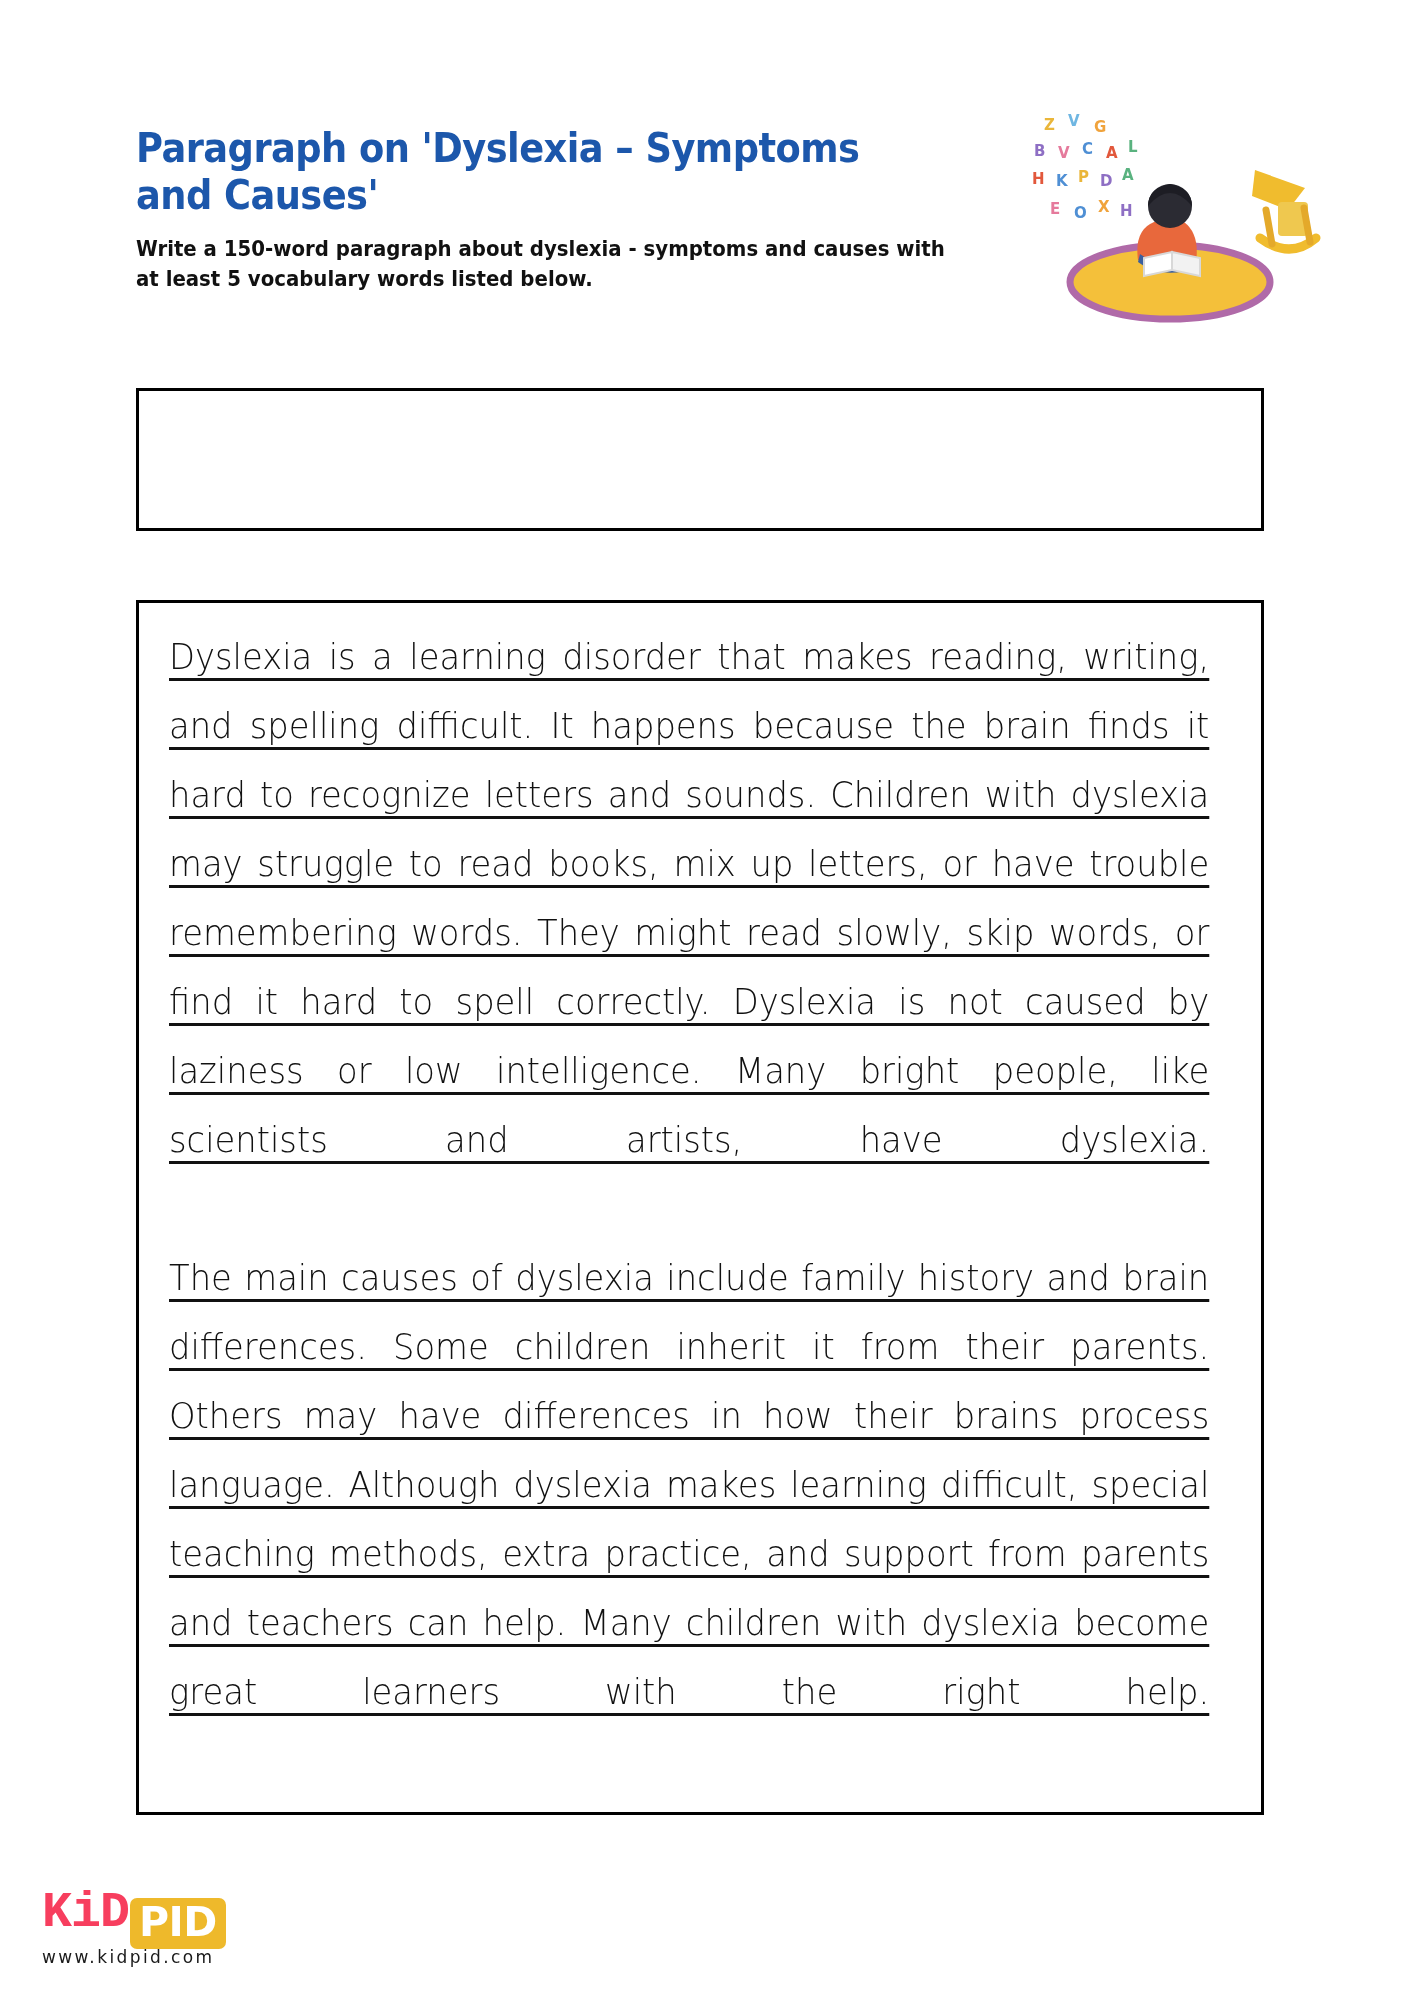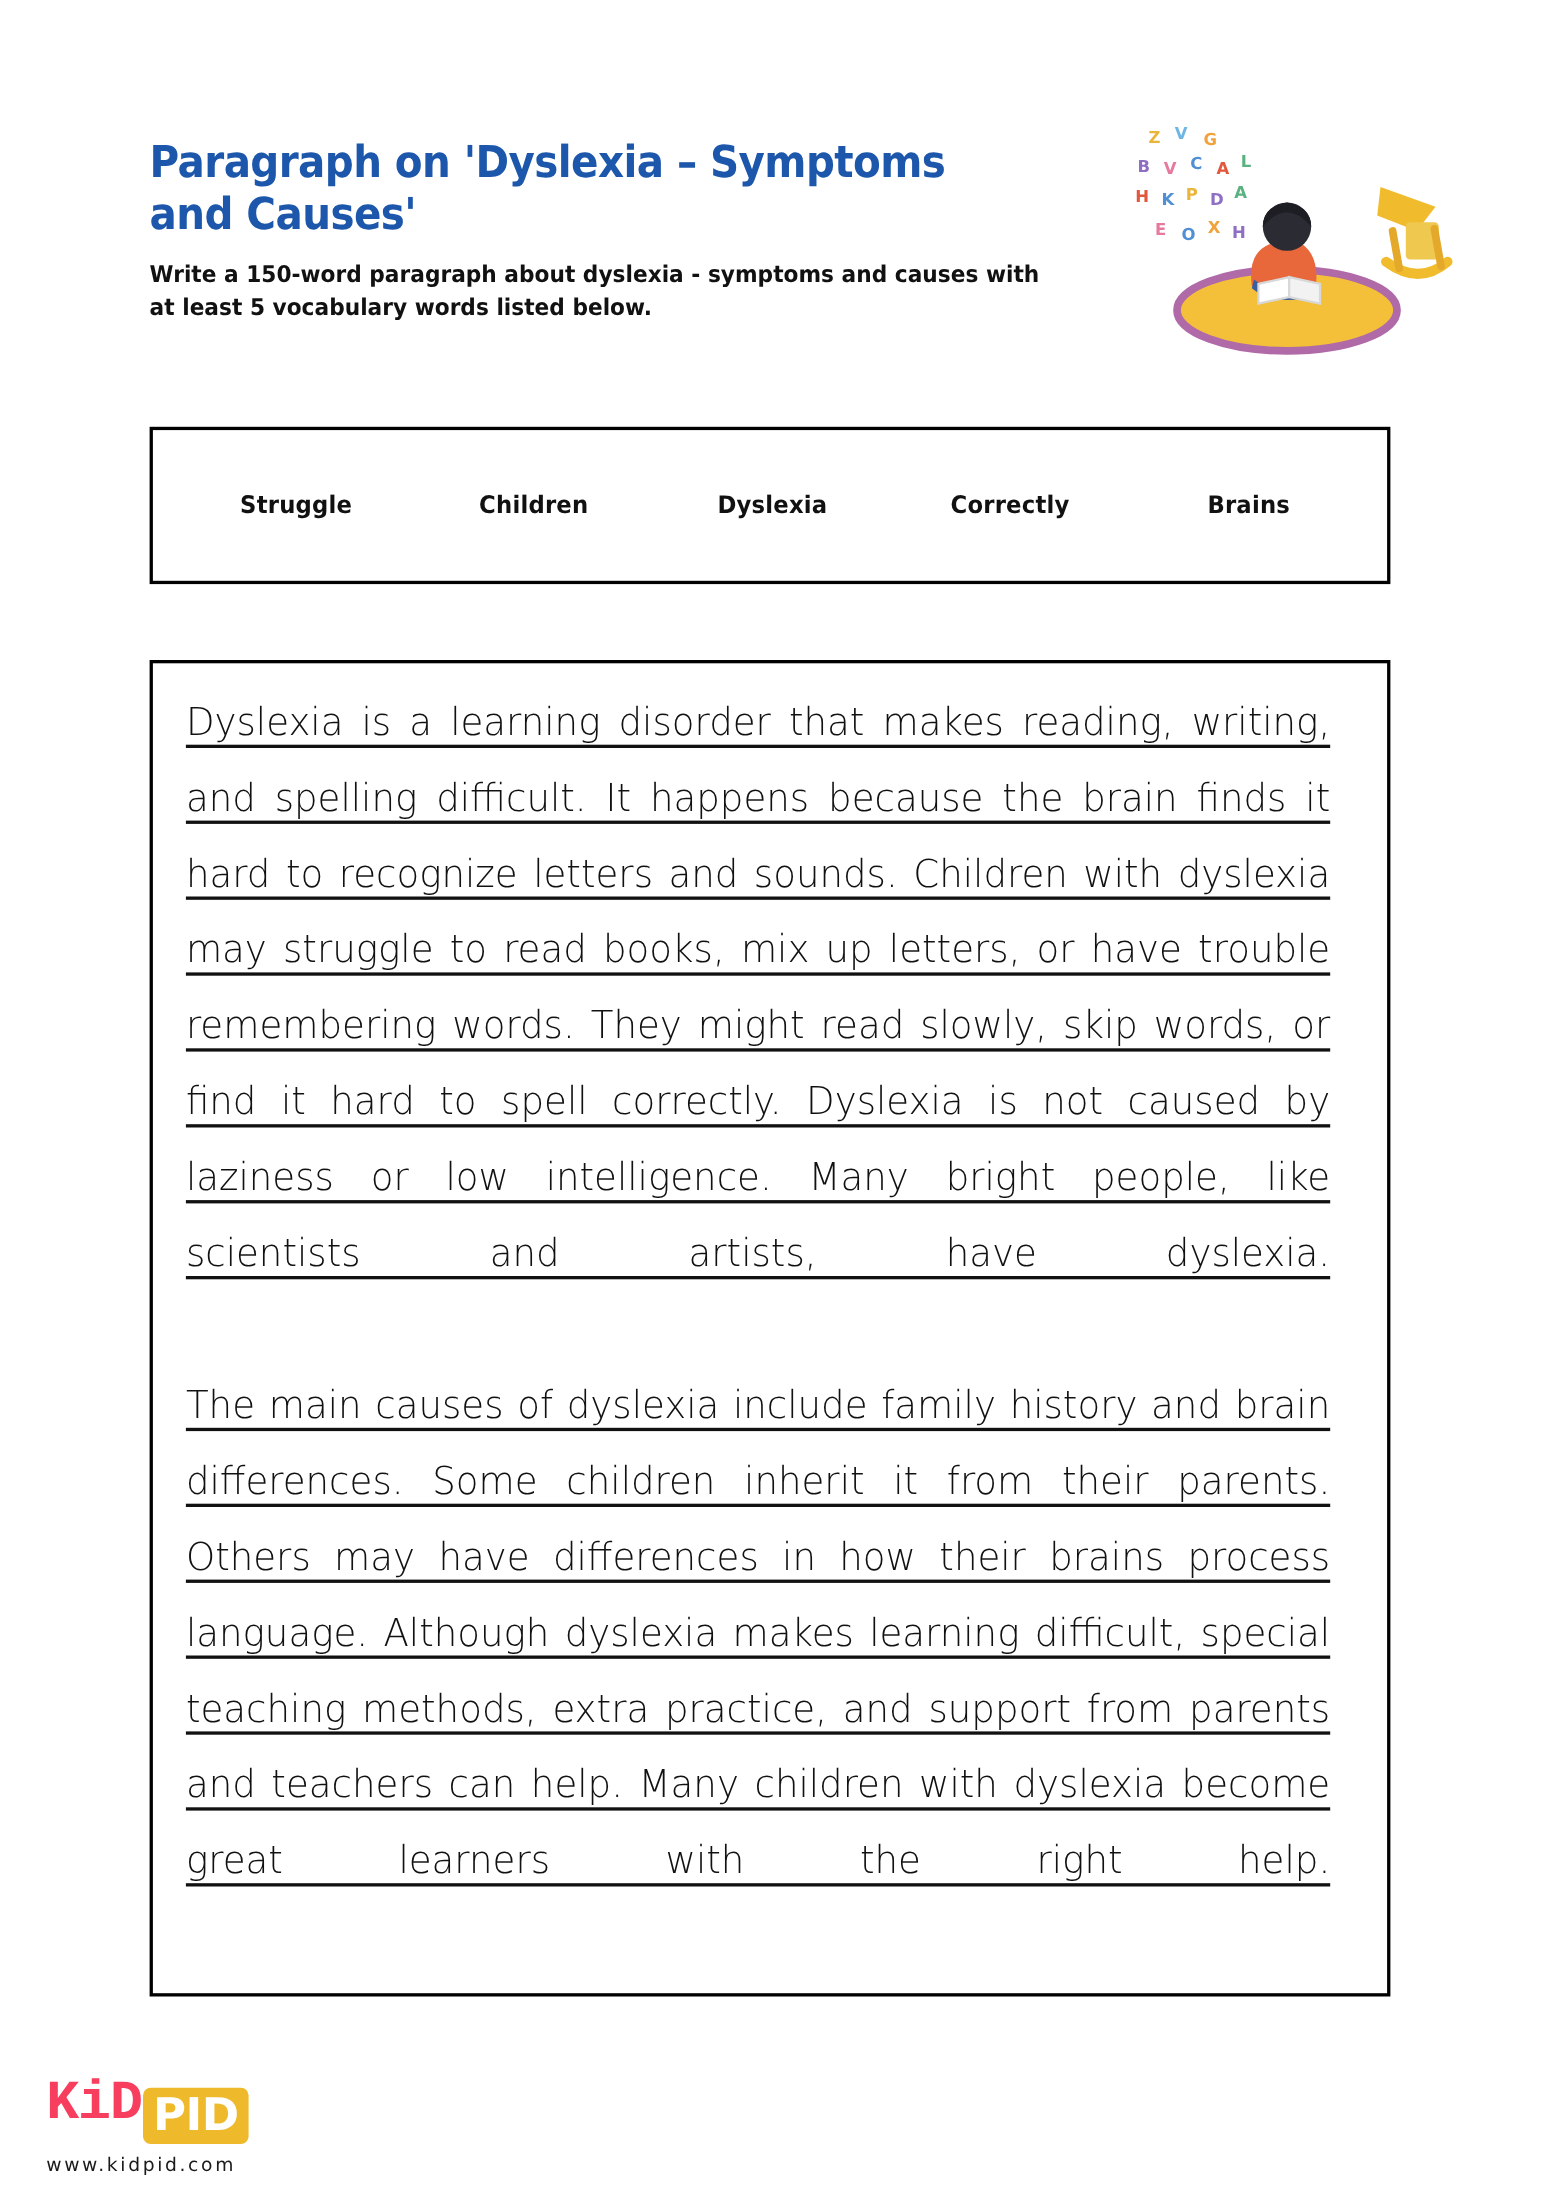--- a/index.html
+++ b/index.html
@@ -177,21 +177,21 @@
     line-height: 1;
     margin-left: 1px;
     margin-top: 21px;
   }
 
   .logo-url {
     font-family: "DejaVu Sans", sans-serif;
     font-size: 17px;
     color: #1a1a1a;
     letter-spacing: 2.4px;
-    margin-top: 18px;
+    margin-top: 6px;
   }
 
   .footer-right {
     position: absolute;
     right: 42px;
     top: 10px;
     text-align: right;
     font-family: "DejaVu Serif", serif;
     font-size: 17px;
     line-height: 1.55;
@@ -250,27 +250,20 @@
         <text x="102" y="70" fill="#59b27f">A</text>
         <text x="30" y="104" fill="#e57a9c">E</text>
         <text x="54" y="108" fill="#4f8fd4">O</text>
         <text x="78" y="102" fill="#f0a33c">X</text>
         <text x="100" y="106" fill="#8e6fc4">H</text>
       </g>
     </svg>
   </div>
 
   <div class="vocab-box">
-    <div class="vocab-row">
-      <div class="vocab-cell">Struggle</div>
-      <div class="vocab-cell">Children</div>
-      <div class="vocab-cell">Dyslexia</div>
-      <div class="vocab-cell">Correctly</div>
-      <div class="vocab-cell">Brains</div>
-    </div>
   </div>
 
   <div class="writing-box">
     <div class="para">Dyslexia is a learning disorder that makes reading, writing, and spelling difficult. It happens because the brain finds it hard to recognize letters and sounds. Children with dyslexia may struggle to read books, mix up letters, or have trouble remembering words. They might read slowly, skip words, or find it hard to spell correctly. Dyslexia is not caused by laziness or low intelligence. Many bright people, like scientists and artists, have dyslexia.</div>
     <div class="para">The main causes of dyslexia include family history and brain differences. Some children inherit it from their parents. Others may have differences in how their brains process language. Although dyslexia makes learning difficult, special teaching methods, extra practice, and support from parents and teachers can help. Many children with dyslexia become great learners with the right help.</div>
   </div>
 
   <div class="footer">
     <div class="logo-block">
       <div class="logo-wordmark">

